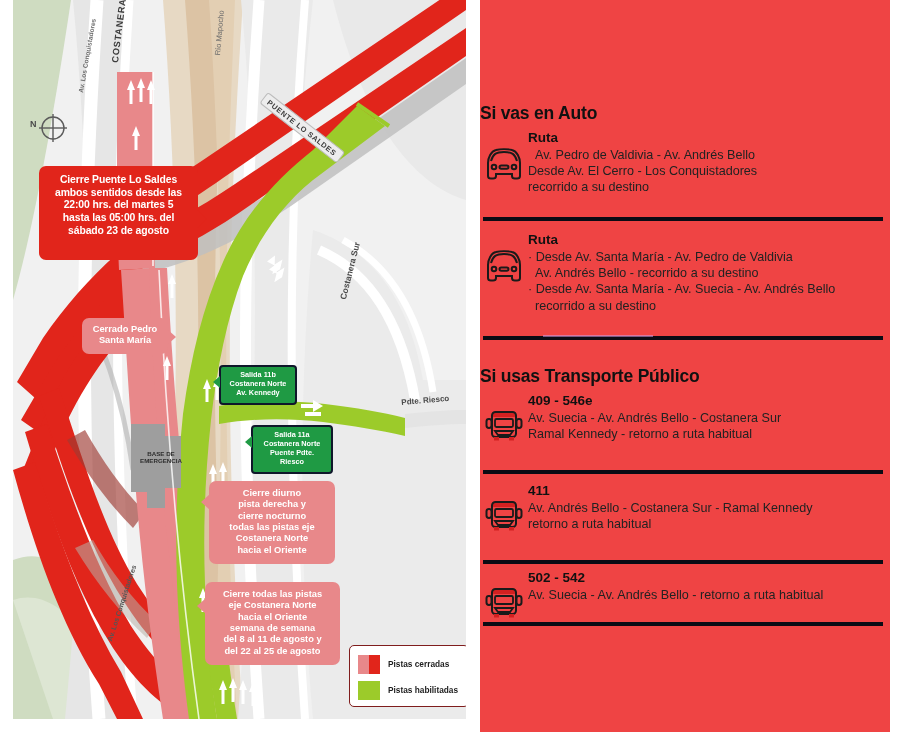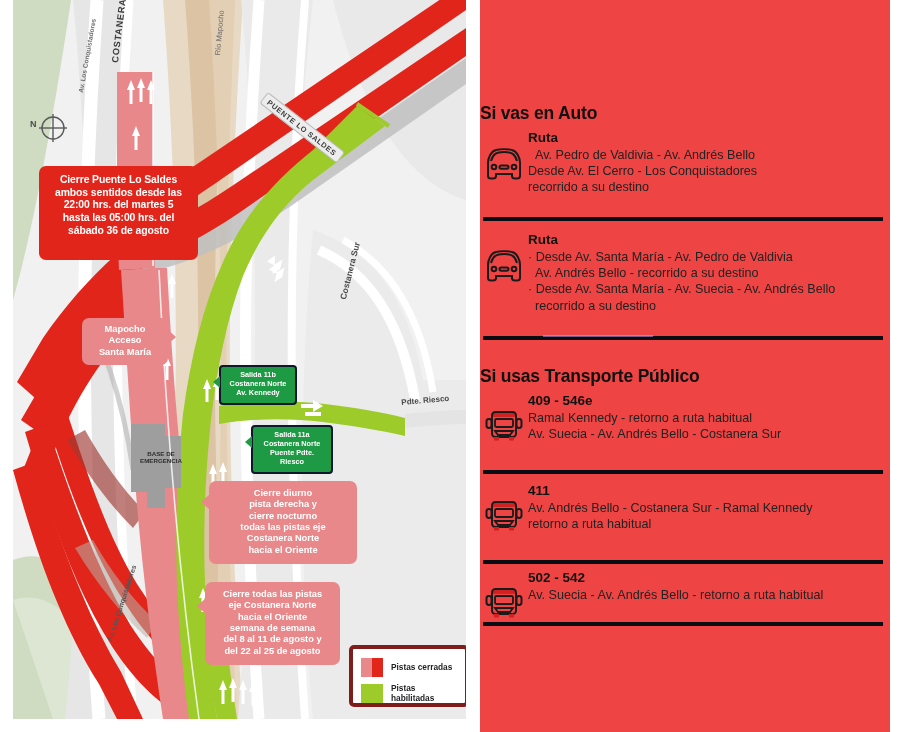--- a/index.html
+++ b/index.html
@@ -47,21 +47,21 @@
 
   #co-santamaria{
     left:69px;top:318px;width:86px;padding:6px 5px 7px;
     font-size:9.3px;
   }
   #co-santamaria .tail{right:-8px;top:11px;
     border-top:8px solid transparent;border-bottom:8px solid transparent;
     border-left:9px solid #e8888a;}
 
   #co-diurno{
-    left:196px;top:481px;width:148px;padding:7px 6px 8px;
+    left:196px;top:481px;width:126px;padding:7px 6px 8px;
     font-size:9.3px;
   }
   #co-diurno .tail{left:-8px;top:13px;
     border-top:8px solid transparent;border-bottom:8px solid transparent;
     border-right:9px solid #e8888a;}
 
   #co-finde{
     left:192px;top:582px;width:135px;padding:7px 6px 8px;
     font-size:9.3px;
   }
@@ -111,21 +111,21 @@
     transform:rotate(38deg);transform-origin:left top;
     background:#ededed;border:1px solid #bdbdbd;border-radius:3px;
     padding:1.5px 5px;font-size:7.4px;font-weight:bold;color:#3c3c3c;
     letter-spacing:0.7px;white-space:nowrap;
   }
   #lbl-n{position:absolute;left:17px;top:119px;font-size:9px;font-weight:bold;color:#4b4b4b;z-index:14;}
 
   
   #legend{
     position:absolute;left:336px;top:645px;width:120px;height:62px;
-    background:#ffffff;border:4px solid #7f1d1d;border-radius:5px;
+    background:#ffffff;border:1px solid #7f1d1d;border-radius:5px;
     z-index:25;box-sizing:border-box;padding:7px 8px;
   }
   .legend-row{display:flex;align-items:center;height:22px;}
   .legend-row + .legend-row{margin-top:4px;}
   .sw{width:22px;height:19px;flex:0 0 22px;margin-right:8px;}
   .sw-closed{background:linear-gradient(to right,#e8888a 0%,#e8888a 50%,#e1251b 50%,#e1251b 100%);}
   .sw-open{background:#9ccb2a;}
   .legend-label{font-size:8.3px;font-weight:bold;color:#1e1e1e;}
 
   
@@ -277,26 +277,26 @@
     <div class="maplabel" id="lbl-riesco">Pdte. Riesco</div>
     <div class="maplabel" id="lbl-base">BASE DE EMERGENCIA</div>
     <div id="lbl-puente">PUENTE LO SALDES</div>
     <div id="lbl-n">N</div>
 
     <div class="callout red" id="co-main">
       <span class="co-line">Cierre Puente Lo Saldes</span>
       <span class="co-line">ambos sentidos desde las</span>
       <span class="co-line">22:00 hrs. del martes 5</span>
       <span class="co-line">hasta las 05:00 hrs. del</span>
-      <span class="co-line">sábado 36 de agosto</span>
+      <span class="co-line">sábado 23 de agosto</span>
       <span class="tail"></span>
     </div>
 
     <div class="callout pink" id="co-santamaria">
-      <span class="co-line">Mapocho Acceso</span>
+      <span class="co-line">Cerrado Pedro</span>
       <span class="co-line">Santa María</span>
       <span class="tail"></span>
     </div>
 
     <div class="callout green" id="co-salida11b">
       <span class="co-line">Salida 11b</span>
       <span class="co-line">Costanera Norte</span>
       <span class="co-line">Av. Kennedy</span>
       <span class="tail"></span>
     </div>
@@ -398,22 +398,22 @@
           <path d="M13,22 L31,22 L28,26 L16,26 Z" fill="none" stroke="#1a1a1a" stroke-width="1.8"></path>
           <rect x="4.5" y="10" width="5" height="9" rx="2.4" fill="none" stroke="#1a1a1a" stroke-width="2"></rect>
           <rect x="34.5" y="10" width="5" height="9" rx="2.4" fill="none" stroke="#1a1a1a" stroke-width="2"></rect>
           <rect x="12" y="28" width="5" height="3.5" fill="#d32020"></rect>
           <rect x="27" y="28" width="5" height="3.5" fill="#d32020"></rect>
         </svg>
       </span>
       <div class="entry-body">
         <div class="entry-head">409 - 546e</div>
         <div class="entry-text">
+          <span class="tline">Av. Suecia - Av. Andrés Bello - Costanera Sur</span>
           <span class="tline">Ramal Kennedy - retorno a ruta habitual</span>
-          <span class="tline">Av. Suecia - Av. Andrés Bello - Costanera Sur</span>
         </div>
       </div>
     </div>
     <div class="rule" style="top:470px;"></div>
 
     <div class="entry" style="top:483px;">
       <span class="entry-icon">
         <svg viewBox="0 0 44 34" width="44" height="34">
           <rect x="10" y="3" width="24" height="5" rx="2" fill="#d32020"></rect>
           <rect x="10" y="3" width="24" height="25" rx="3.5" fill="none" stroke="#1a1a1a" stroke-width="2"></rect>

